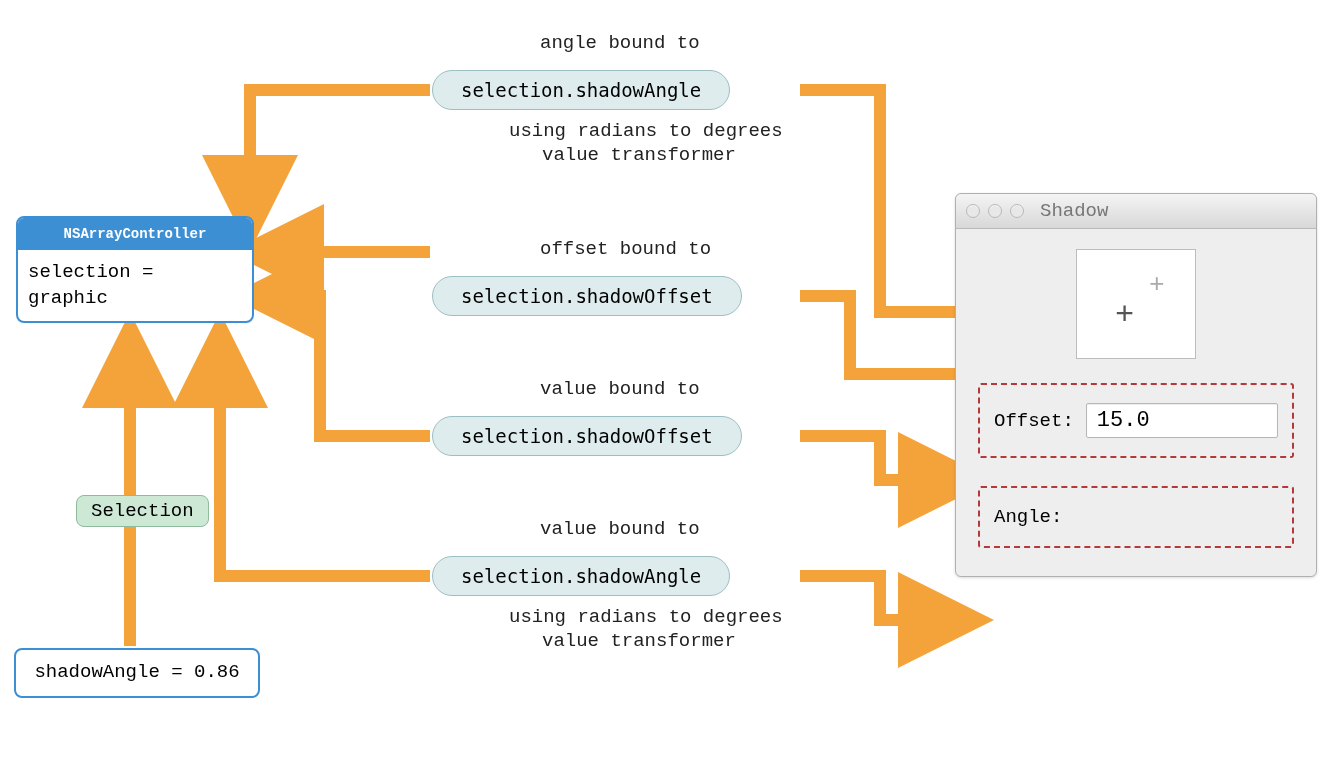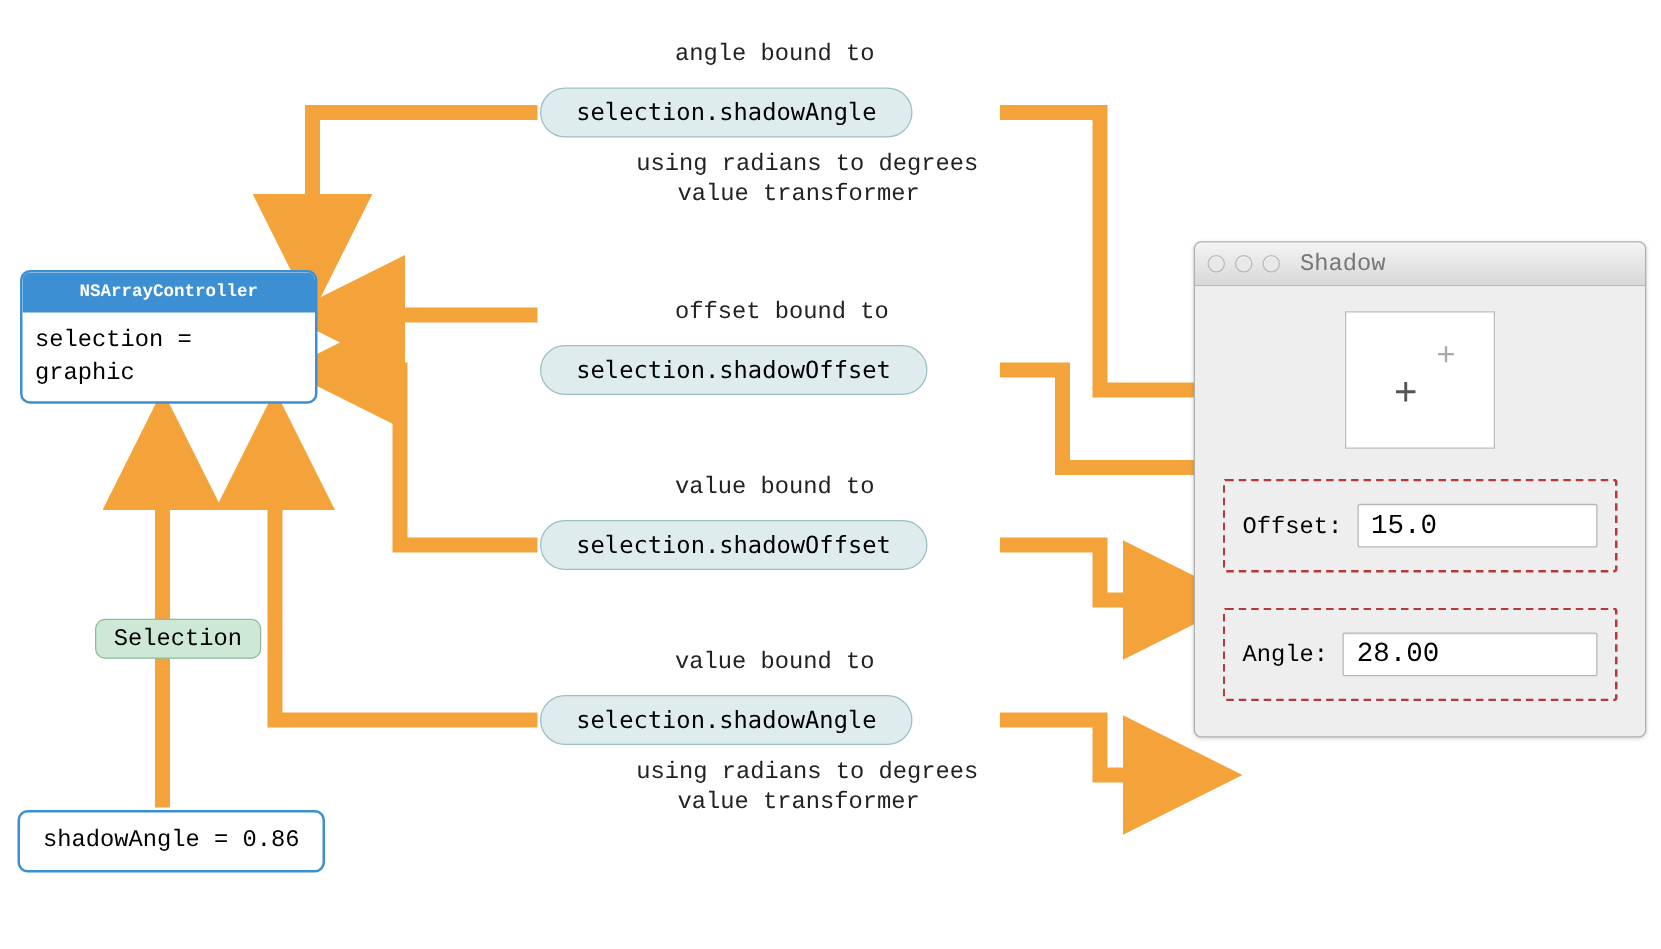--- a/index.html
+++ b/index.html
@@ -229,18 +229,17 @@
     <div class="preview-box">
       <span class="plus-shadow">+</span>
       <span class="plus-main">+</span>
     </div>
     <div class="field-group">
       <label>Offset:</label>
       <div class="text-field">15.0</div>
     </div>
     <div class="field-group">
       <label>Angle:</label>
-      <div class="text-field">28.00</div>
     </div>
   </div>
 </div>
 
 </div>
 
 </body></html>

